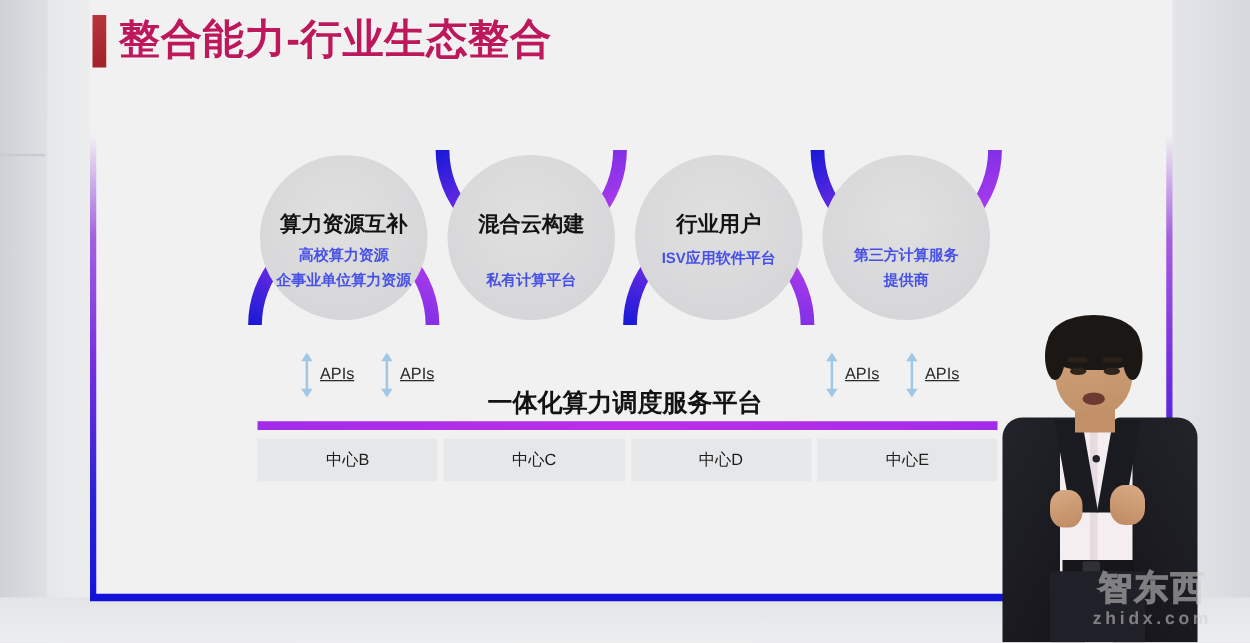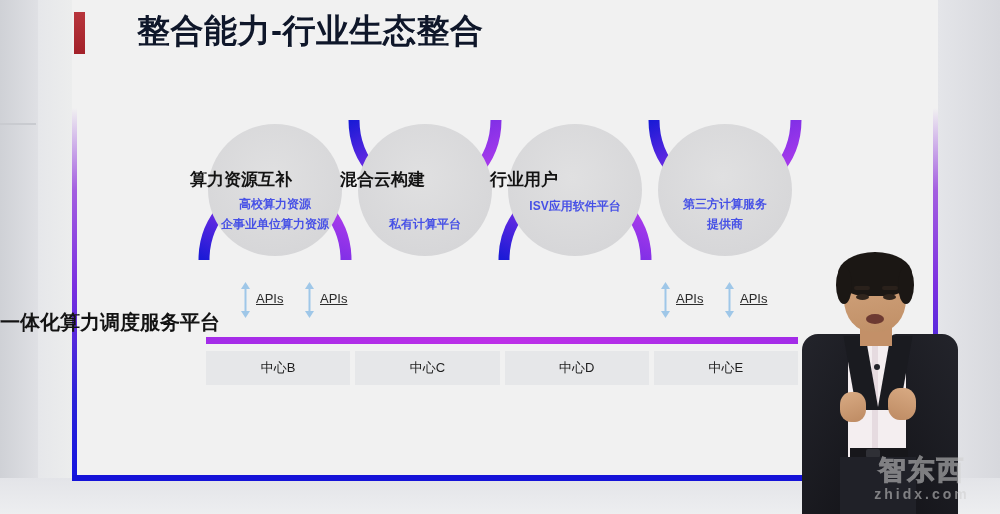--- a/index.html
+++ b/index.html
@@ -28,45 +28,45 @@
   .slide-border-l{position:absolute;left:72px;top:108px;width:5px;height:372px;
     background:linear-gradient(180deg,rgba(160,90,220,0) 0%,#a45fe0 22%,#7a2fe0 48%,#2a22d8 78%,#1414e0 100%);}
   .slide-border-r{position:absolute;left:933px;top:108px;width:5px;height:372px;
     background:linear-gradient(180deg,rgba(160,90,220,0) 0%,#a45fe0 22%,#7a2fe0 48%,#2a22d8 78%,#1414e0 100%);}
   .slide-border-b{position:absolute;left:72px;top:475px;width:866px;height:6px;background:#1412d8;}
 
   
   .title-bar{position:absolute;left:74px;top:12px;width:11px;height:42px;
     background:linear-gradient(180deg,#b8353c,#a32129);}
   .title-text{position:absolute;left:95px;top:9px;
-    font-size:33px;font-weight:700;color:#0f172a;letter-spacing:0.5px;
-    white-space:nowrap;text-shadow:0 1px 0 rgba(255,255,255,.5);margin-left:42px;}
+    font-size:33px;font-weight:700;color:#be185d;letter-spacing:0.5px;
+    white-space:nowrap;text-shadow:0 1px 0 rgba(255,255,255,.5);}
 
   
   .circles{position:absolute;left:190px;top:110px;width:620px;height:160px;}
   .node{position:absolute;top:0;width:170px;height:160px;}
   .node .arcwrap{position:absolute;left:0;top:0;width:170px;height:160px;}
   .node svg{position:absolute;left:0;top:0;}
   .disc{position:absolute;left:18px;top:14px;width:134px;height:132px;border-radius:50%;
     background:radial-gradient(circle at 48% 40%,#e0e0e1,#d7d7d9 70%,#d2d2d4 100%);}
-  .ntitle{position:absolute;left:0;right:0;top:58px;text-align:left;
+  .ntitle{position:absolute;left:0;right:0;top:58px;text-align:center;
     font-size:17px;font-weight:700;color:#131313;white-space:nowrap;}
   .nsub{position:absolute;left:0;right:0;text-align:center;
     font-size:12px;font-weight:700;color:#4751e6;white-space:nowrap;}
   .nsub1{top:86px;} .nsub2{top:106px;}
   .nsub-solo{top:88px;}
 
   
   .apis{position:absolute;top:282px;height:40px;}
   .apiitem{position:absolute;top:0;width:70px;height:40px;}
   .arrow{position:absolute;left:8px;top:0;width:11px;height:36px;}
   .apilabel{position:absolute;left:24px;top:9px;font-size:13px;color:#2b2b2b;font-weight:400;text-decoration:underline;}
 
   
-  .plat-text{position:absolute;left:0;right:0;top:309px;text-align:left;
+  .plat-text{position:absolute;left:0;right:0;top:309px;text-align:center;
     font-size:20px;font-weight:700;color:#131313;}
   .plat-bar{position:absolute;left:206px;top:337px;width:592px;height:7px;
     background:linear-gradient(90deg,#a32ce8,#bd2fe8 50%,#a32ce8);}
   .boxes{position:absolute;left:206px;top:351px;width:592px;height:34px;
     display:flex;gap:5px;}
   .box{flex:1;background:#e6e7e9;display:flex;align-items:center;justify-content:center;
     font-size:13px;color:#1d1d1d;font-weight:400;}
 
   
   .person{position:absolute;left:800px;top:252px;width:160px;height:262px;}

